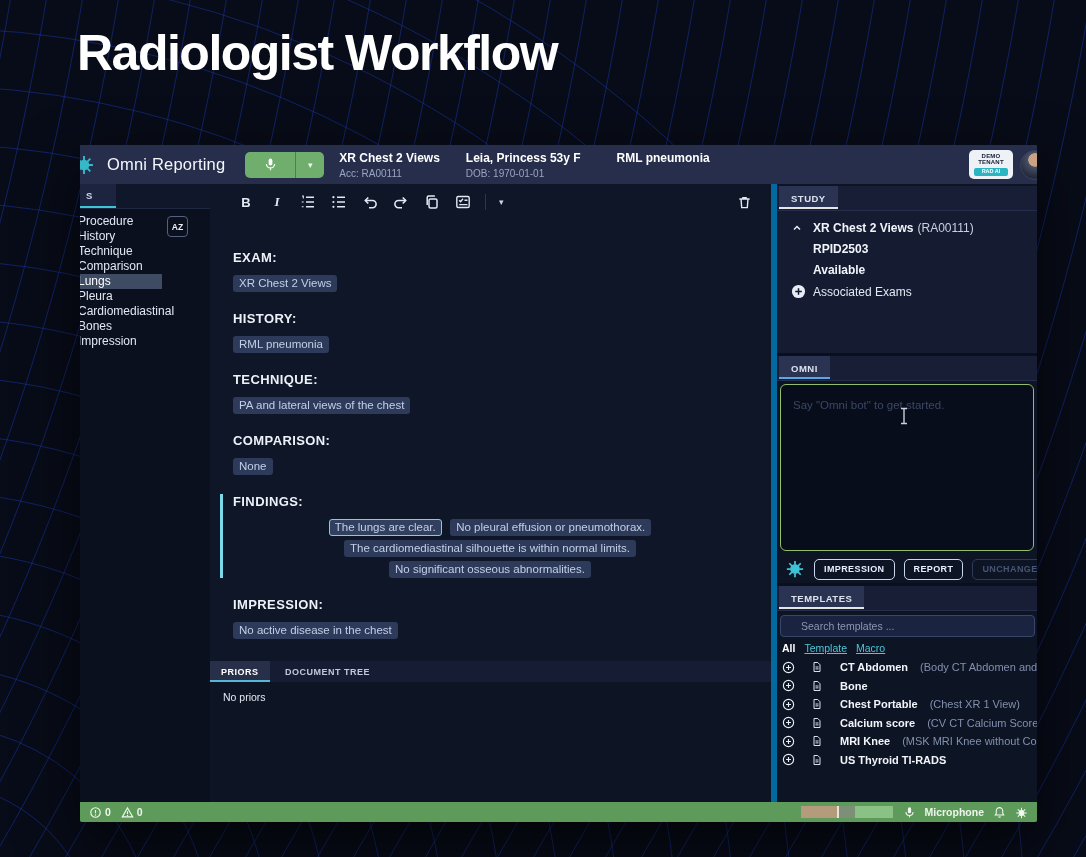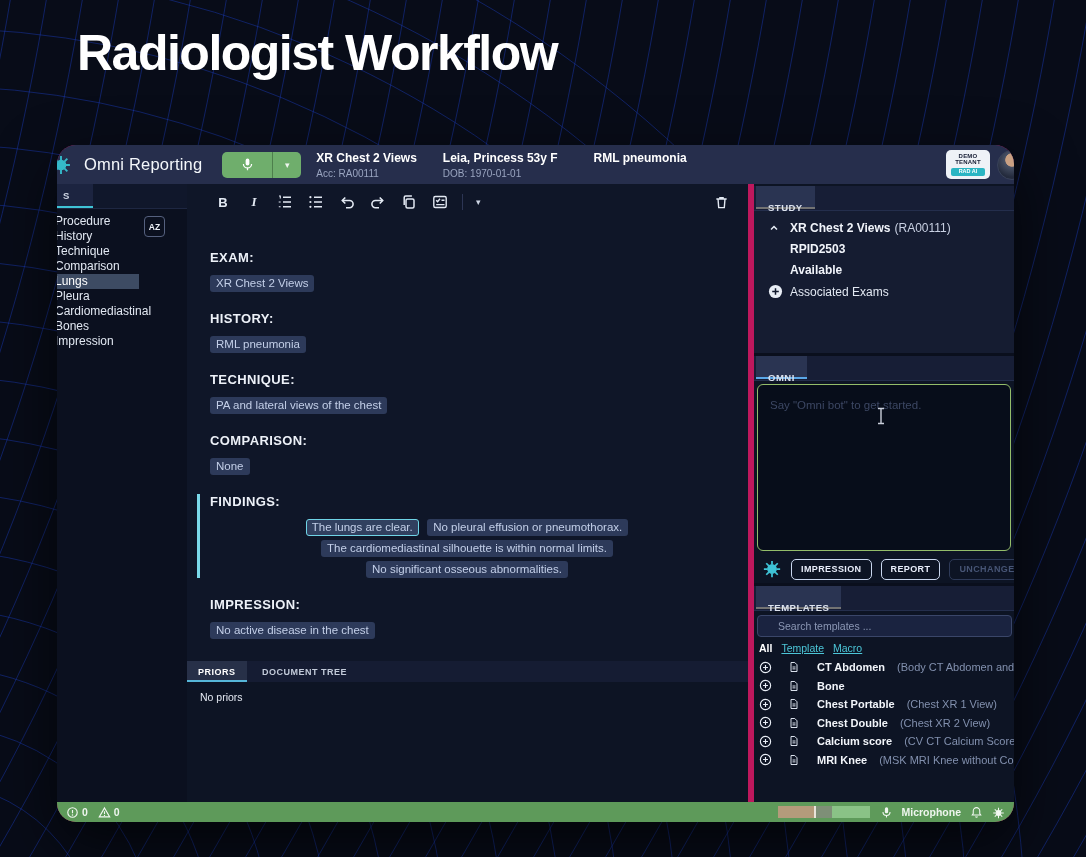--- a/index.html
+++ b/index.html
@@ -11,22 +11,22 @@
   #bg-pattern{position:absolute;left:0;top:0;z-index:0;pointer-events:none;}
   #bg-pattern path,#bg-pattern circle{fill:none;stroke:#1d41cd;stroke-width:1;opacity:.42;}
 
   .page-title{
     position:absolute;left:77px;top:24px;z-index:1;margin:0;
     font-size:50px;font-weight:800;color:#ffffff;letter-spacing:-1.5px;
   }
 
   
   .window{
-    position:absolute;left:57px;top:145px;width:957px;height:677px;z-index:2;
-    background:#be185d;border-radius:19px;overflow:hidden;
+    position:absolute;left:80px;top:145px;width:957px;height:677px;z-index:2;
+    background:#0369a1;border-radius:2px;overflow:hidden;
     box-shadow:0 22px 60px rgba(0,0,0,.65);
   }
 
   
   .titlebar{height:39px;background:#262e4c;display:flex;align-items:center;}
   .app-logo{margin-left:-7px;width:22px;height:22px;color:#35b9c9;flex:none;display:flex;}
   .app-name{margin-left:12px;margin-right:20px;font-size:16.5px;font-weight:500;color:#f4f7fb;letter-spacing:.2px;}
   .mic-split{display:flex;height:26px;border-radius:5px;overflow:hidden;background:#6fae6c;flex:none;cursor:pointer;}
   .mic-main{width:50px;display:flex;align-items:center;justify-content:center;color:#fff;}
   .mic-sep{width:1px;background:rgba(15,40,18,.35);}
@@ -81,22 +81,22 @@
 
   .eb-strip{height:21px;background:#151c33;flex:none;}
   .eb-tab{display:inline-block;box-sizing:border-box;height:21px;font-size:9px;font-weight:700;letter-spacing:.5px;
     padding:6px 11px 0;color:#c2cad9;cursor:pointer;}
   .eb-tab.active{background:#273048;color:#fff;border-bottom:2px solid #56b6d8;text-align:center;}
   .priors{height:111px;background:#0d1424;color:#e4e9f2;font-size:10.5px;padding:9px 0 0 13px;flex:none;}
 
   
   .rightpanel{width:260px;display:flex;flex-direction:column;background:#0d1424;flex:none;}
   .r-strip{height:24px;background:#171e36;border-bottom:1px solid #242e4c;padding-left:2px;flex:none;}
-  .r-tab{display:inline-block;box-sizing:border-box;height:23px;padding:16px 12px 0;font-size:9.5px;font-weight:700;
-    letter-spacing:.5px;color:#dde3ee;background:#2a3452;border-bottom:2px solid #737373;cursor:pointer;}
+  .r-tab{display:inline-block;box-sizing:border-box;height:23px;padding:7px 12px 0;font-size:9.5px;font-weight:700;
+    letter-spacing:.5px;color:#dde3ee;background:#2a3452;border-bottom:2px solid #e5e5e5;cursor:pointer;}
   .r-tab.blue{border-bottom-color:#5aa7e8;}
   .panel-gap{height:3px;background:#0a0f1d;flex:none;}
 
   .study{height:132px;background:#151c31;padding:10px 10px 0 14px;font-size:12px;color:#f1f4fa;flex:none;}
   .st-row{display:flex;align-items:center;margin-bottom:7px;line-height:14px;}
   .st-chev{width:22px;color:#e6ebf4;display:flex;flex:none;}
   .st-acc{color:#c8d0e2;font-weight:400;margin-left:4px;}
   .st-sub{margin-left:22px;font-weight:700;margin-bottom:7px;line-height:14px;}
   .assoc{display:flex;align-items:center;margin-top:2px;cursor:pointer;}
   .assoc-ic{width:15px;height:15px;flex:none;display:flex;margin-right:7px;color:#e8edf5;}
@@ -489,54 +489,54 @@
                 <circle cx="8" cy="8" r="6.3"></circle>
                 <path d="M8 5v6M5 8h6"></path>
               </svg>
             </span>
           <span class="ic-doc">
               <svg viewBox="0 0 16 16" width="12" height="12" stroke="currentColor" stroke-width="1.3" fill="none">
                 <path d="M4 2h5l3 3v9H4z"></path>
                 <path d="M6 8h4M6 10.5h4"></path>
               </svg>
             </span>
-          <span class="tpl-name">Chest Double</span>
-          <span class="tpl-detail">(Chest XR 2 View)</span>
+          <span class="tpl-name">Calcium score</span>
+          <span class="tpl-detail">(CV CT Calcium Score)</span>
         </div>
         <div class="tpl-row">
           <span class="ic-plus">
               <svg viewBox="0 0 16 16" width="13" height="13" stroke="currentColor" stroke-width="1.4" fill="none">
                 <circle cx="8" cy="8" r="6.3"></circle>
                 <path d="M8 5v6M5 8h6"></path>
               </svg>
             </span>
           <span class="ic-doc">
               <svg viewBox="0 0 16 16" width="12" height="12" stroke="currentColor" stroke-width="1.3" fill="none">
                 <path d="M4 2h5l3 3v9H4z"></path>
                 <path d="M6 8h4M6 10.5h4"></path>
               </svg>
             </span>
-          <span class="tpl-name">Calcium score</span>
-          <span class="tpl-detail">(CV CT Calcium Score)</span>
+          <span class="tpl-name">MRI Knee</span>
+          <span class="tpl-detail">(MSK MRI Knee without Contrast)</span>
         </div>
         <div class="tpl-row">
           <span class="ic-plus">
               <svg viewBox="0 0 16 16" width="13" height="13" stroke="currentColor" stroke-width="1.4" fill="none">
                 <circle cx="8" cy="8" r="6.3"></circle>
                 <path d="M8 5v6M5 8h6"></path>
               </svg>
             </span>
           <span class="ic-doc">
               <svg viewBox="0 0 16 16" width="12" height="12" stroke="currentColor" stroke-width="1.3" fill="none">
                 <path d="M4 2h5l3 3v9H4z"></path>
                 <path d="M6 8h4M6 10.5h4"></path>
               </svg>
             </span>
-          <span class="tpl-name">MRI Knee</span>
-          <span class="tpl-detail">(MSK MRI Knee without Contrast)</span>
+          <span class="tpl-name">US Thyroid TI-RADS</span>
+          <span class="tpl-detail"></span>
         </div>
       </div>
     </section>
   </div>
 
   <footer class="statusbar">
     <span class="sb-group">
       <span class="sb-ic">
         <svg viewBox="0 0 16 16" width="13" height="13" stroke="currentColor" stroke-width="1.4" fill="none">
           <circle cx="8" cy="8" r="5.8"></circle>

